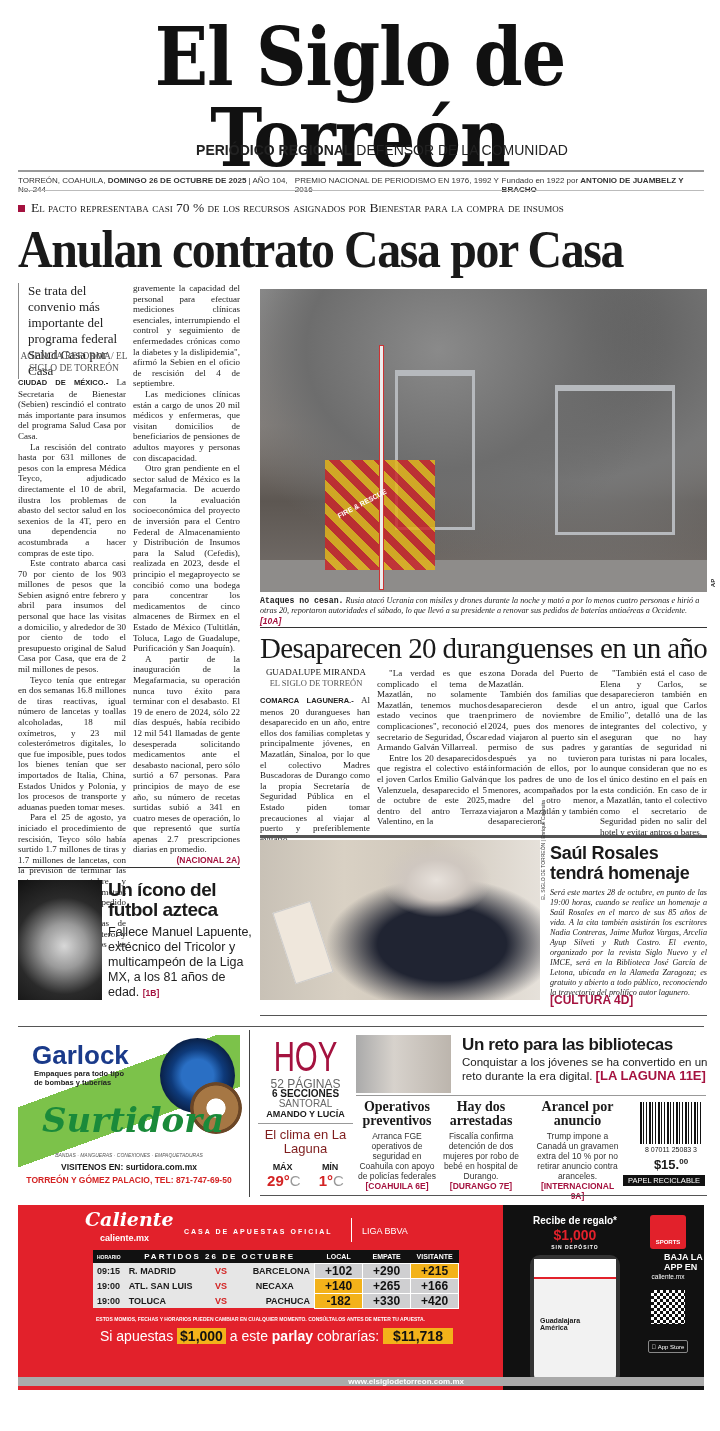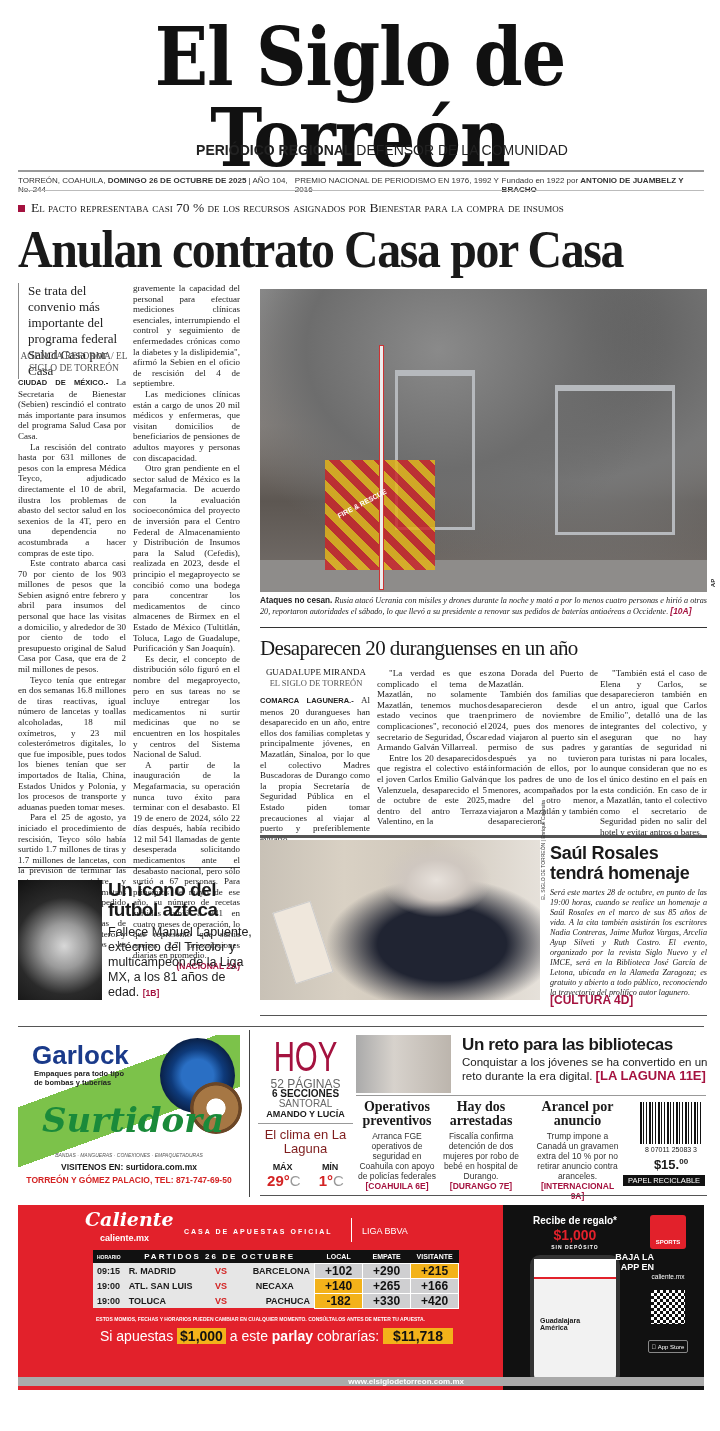--- a/index.html
+++ b/index.html
@@ -23,22 +23,22 @@
   .photo-main { left: 260px; top: 289px; width: 447px; height: 303px; background:
     radial-gradient(ellipse at 40% 20%, #8a8a8a 0%, #6d6d6d 35%, transparent 60%),
     radial-gradient(ellipse at 70% 15%, #555 0%, #777 40%, transparent 70%),
     linear-gradient(180deg, #9a9a9a 0%, #8b8580 45%, #5d5752 70%, #77716d 100%); }
   .truck { left: 325px; top: 460px; width: 110px; height: 110px; background: repeating-linear-gradient(45deg, #c9262a 0 8px, #e2b21a 8px 16px); opacity: .85; }
   .frame1 { left: 395px; top: 370px; width: 80px; height: 160px; border: 3px solid #b6b9bd; border-top-width: 6px; }
   .frame2 { left: 555px; top: 385px; width: 120px; height: 150px; border: 3px solid #b6b9bd; border-top-width: 6px; }
   .ground { left: 260px; top: 560px; width: 447px; height: 32px; background: #8e8c8a; }
   .redline { left: 262px; top: 289px; width: 445px; height: 4px; border-top: 2px solid #7a1a3a; border-bottom: 1px solid #7a1a3a; }
   .caption { top: 596px; left: 260px; width: 450px; font-size: 8.2px; line-height: 10px; font-style: italic; color: #222; }
-  .caption b { font-style: normal; font-family: Liberation Sans, sans-serif; }
-  .h2 { top: 633px; left: 260px; width: 460px; font-size: 21px; letter-spacing: -0.6px; line-height: 30px; color: #1a1a1a; }
+  .caption b { font-style: normal; font-family: Liberation Mono, monospace; }
+  .h2 { top: 633px; left: 260px; width: 460px; font-size: 29px; letter-spacing: -0.6px; line-height: 30px; color: #1a1a1a; }
   .sans-h { font-family: "Liberation Sans", sans-serif; font-weight: bold; }
   .sidephoto { left: 18px; top: 880px; width: 84px; height: 120px; background: radial-gradient(circle at 55% 55%, #d8d8d8 0%, #9a9a9a 28%, #2a2a2a 60%, #111 100%); }
   .saulphoto { left: 260px; top: 840px; width: 280px; height: 160px; background:
     radial-gradient(ellipse at 63% 25%, #e7e1db 0%, #cfc7c0 12%, transparent 22%),
     radial-gradient(ellipse at 65% 65%, #202432 0%, #202432 25%, transparent 45%),
     linear-gradient(90deg, #c8c1b6 0%, #d9d1c4 30%, #cfc7bb 60%, #e6e1da 100%); }
   .book { left: 283px; top: 905px; width: 40px; height: 75px; background: #efe7dc; transform: rotate(-18deg); border: 1px solid #ccc; }
   .ad-garlock { left: 18px; top: 1035px; width: 222px; height: 160px; background: linear-gradient(160deg, #fff 0 30%, #7cc24a 30% 55%, #fff 55%); }
   .hoy { left: 258px; top: 1035px; width: 95px; text-align: center; font-family: "Liberation Sans", sans-serif; }
   .brief { font-family: "Liberation Sans", sans-serif; font-size: 8.5px; line-height: 10px; text-align: center; color: #333; }
@@ -75,21 +75,20 @@
   <p>La rescisión del contrato hasta por 631 millones de pesos con la empresa Médica Teyco, adjudicado directamente el 10 de abril, ilustra los problemas de abasto del sector salud en los sexenios de la 4T, pero en una dependencia no acostumbrada a hacer compras de este tipo.</p>
   <p>Este contrato abarca casi 70 por ciento de los 903 millones de pesos que la Sebien asignó entre febrero y abril para insumos del personal que hace las visitas a domicilio, y alrededor de 30 por ciento de todo el presupuesto original de Salud Casa por Casa, que era de 2 mil millones de pesos.</p>
   <p>Teyco tenía que entregar en dos semanas 16.8 millones de tiras reactivas, igual número de lancetas y toallas alcoholadas, 18 mil oxímetros, y 23 mil colesterómetros digitales, lo que fue imposible, pues todos los bienes tenían que ser importados de Italia, China, Estados Unidos y Polonia, y los procesos de transporte y aduanas pueden tomar meses.</p>
   <p>Para el 25 de agosto, ya iniciado el procedimiento de rescisión, Teyco sólo había surtido 1.7 millones de tiras y 1.7 millones de lancetas, con la previsión de terminar las entregas en octubre y noviembre. Los oxímetros eran el único pedido completo.</p>
   <p>"La falta de tiras de glucosa, tiras de colesterol y tiras de triglicéridos ha limitado</p>
 </div>
 <div class="abs body" style="left:133px;top:283px;width:107px;">
   <p class="noind">gravemente la capacidad del personal para efectuar mediciones clínicas esenciales, interrumpiendo el control y seguimiento de enfermedades crónicas como la diabetes y la dislipidemia", afirmó la Sebien en el oficio de rescisión del 4 de septiembre.</p>
   <p>Las mediciones clínicas están a cargo de unos 20 mil médicos y enfermeras, que visitan domicilios de beneficiarios de pensiones de adultos mayores y personas con discapacidad.</p>
   <p>Otro gran pendiente en el sector salud de México es la Megafarmacia. De acuerdo con la evaluación socioeconómica del proyecto de inversión para el Centro Federal de Almacenamiento y Distribución de Insumos para la Salud (Cefedis), realizada en 2023, desde el principio el megaproyecto se concibió como una bodega para concentrar los medicamentos de cinco almacenes de Birmex en el Estado de México (Tultitlán, Toluca, Lago de Guadalupe, Purificación y San Joaquín).</p>
-  <p>Es decir, el concepto de distribución sólo figuró en el nombre del megaproyecto, pero en sus tareas no se incluye entregar los medicamentos ni surtir medicinas que no se encuentren en los hospitales y centros del Sistema Nacional de Salud.</p>
   <p>A partir de la inauguración de la Megafarmacia, su operación nunca tuvo éxito para terminar con el desabasto. El 19 de enero de 2024, sólo 22 días después, había recibido 12 mil 541 llamadas de gente desesperada solicitando medicamentos ante el desabasto nacional, pero sólo surtió a 67 personas. Para principios de mayo de ese año, su número de recetas surtidas subió a 341 en cuatro meses de operación, lo que representó que surtía apenas 2.7 prescripciones diarias en promedio.</p>
   <div style="text-align:right"><span class="ref">(NACIONAL 2A)</span></div>
 </div>
 
 <div class="abs redline"></div>
 <div class="abs photo-main"></div>
 <div class="abs frame1"></div>
 <div class="abs frame2"></div>
 <div class="abs ground"></div>
 <div class="abs truck"></div>
@@ -244,18 +243,18 @@
 </div>
 
 <div class="abs sans-h" style="left:520px;top:1215px;width:110px;text-align:center;font-size:10px;color:#fff">Recibe de regalo*</div>
 <div class="abs sans-h" style="left:520px;top:1227px;width:110px;text-align:center;font-size:14px;color:#e2212b">$1,000</div>
 <div class="abs sans-h" style="left:520px;top:1244px;width:110px;text-align:center;font-size:5px;letter-spacing:1px;color:#fff">SIN DEPÓSITO</div>
 <div class="abs" style="left:530px;top:1255px;width:90px;height:130px;background:#f2f2f2;border:4px solid #333;border-radius:10px">
   <div style="height:20px;background:#fff;border-bottom:2px solid #e2212b"></div>
   <div style="font-family:'Liberation Sans',sans-serif;font-weight:bold;font-size:7px;margin:38px 0 0 6px;width:40px">Guadalajara América</div>
 </div>
 <div class="abs" style="left:650px;top:1215px;width:36px;height:34px;background:#e2212b;border-radius:3px;font-family:'Liberation Sans',sans-serif;font-weight:bold;color:#fff;font-size:6px;text-align:center;padding-top:24px">SPORTS</div>
-<div class="abs sans-h" style="left:608px;top:1252px;width:46px;text-align:right;font-size:9px;line-height:10px;color:#fff">BAJA LA APP EN</div>
+<div class="abs sans-h" style="left:664px;top:1252px;width:46px;text-align:left;font-size:9px;line-height:10px;color:#fff">BAJA LA APP EN</div>
 <div class="abs" style="left:645px;top:1273px;width:46px;text-align:center;font-family:'Liberation Sans',sans-serif;font-size:6.5px;color:#fff">caliente.mx</div>
 <div class="abs" style="left:651px;top:1290px;width:34px;height:34px;background:repeating-conic-gradient(#fff 0 25%,#111 0 50%) 0 0/6px 6px"></div>
 <div class="abs" style="left:648px;top:1340px;width:40px;height:13px;border:1px solid #888;border-radius:2px;font-family:'Liberation Sans',sans-serif;font-size:6px;color:#fff;text-align:center;line-height:12px"><span></span> <span>App Store</span></div>
 
 <div class="abs footerbar">www.elsiglodetorreon.com.mx</div>
 
 </body></html>

